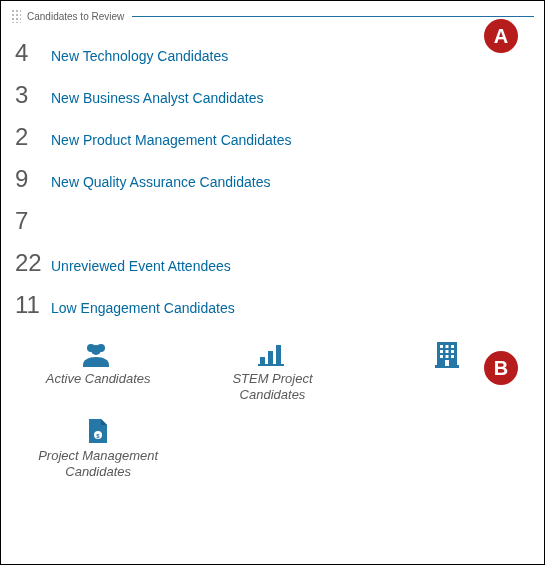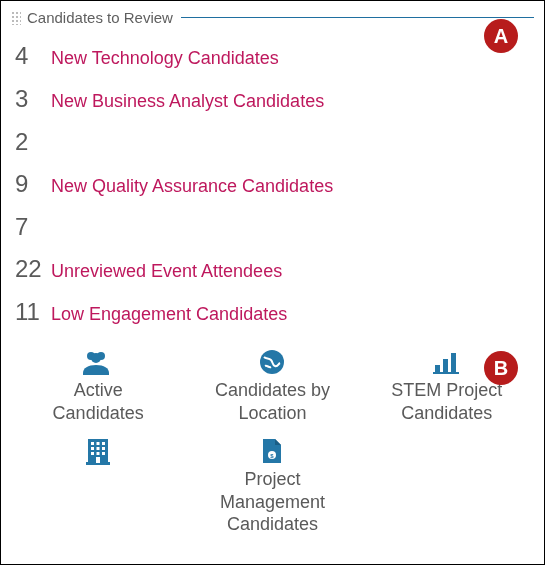--- a/index.html
+++ b/index.html
@@ -24,21 +24,21 @@
   .drag-handle {
     width: 10px;
     height: 14px;
     margin-right: 6px;
     background-image: radial-gradient(#bbb 1px, transparent 1px);
     background-size: 4px 4px;
     background-position: 0 0;
     flex: 0 0 auto;
   }
   .section-title {
-    font-size: 15px;
+    font-size: 10px;
     color: #5f5f5f;
     white-space: nowrap;
   }
   .header-line {
     flex: 1 1 auto;
     height: 1px;
     background: #1f6fa0;
     margin-left: 8px;
   }
   .review-list { padding: 2px 0 6px 4px; }
@@ -50,22 +50,22 @@
   }
   .review-count {
     font-size: 24px;
     color: #5a5a5a;
     min-width: 30px;
     margin-right: 6px;
     font-weight: 400;
     line-height: 1;
   }
   .review-label {
-    font-size: 18px;
-    color: #be185d;
+    font-size: 14px;
+    color: #0369a1;
   }
   .search-grid {
     display: grid;
     grid-template-columns: repeat(3, 1fr);
     gap: 12px 8px;
     padding: 6px 4px 4px 4px;
   }
   .search-tile {
     display: flex;
     flex-direction: column;
@@ -76,25 +76,26 @@
   .tile-icon {
     width: 36px;
     height: 30px;
     display: flex;
     align-items: center;
     justify-content: center;
     color: #2477a7;
   }
   .tile-icon svg { display: block; }
   .tile-label {
-    font-size: 18px;
+    font-size: 13px;
     color: #5a5a5a;
     margin-top: 2px;
     line-height: 1.25;
     max-width: 140px;
+    font-style: italic;
   }
   .badge {
     position: absolute;
     width: 34px;
     height: 34px;
     border-radius: 50%;
     background: #b71c1c;
     color: #fff;
     font-weight: 700;
     font-size: 20px;
@@ -121,20 +122,21 @@
     <div class="review-row">
       <div class="review-count">4</div>
       <div class="review-label">New Technology Candidates</div>
     </div>
     <div class="review-row">
       <div class="review-count">3</div>
       <div class="review-label">New Business Analyst Candidates</div>
     </div>
     <div class="review-row">
       <div class="review-count">2</div>
+      <div class="review-label">New Product Management Candidates</div>
     </div>
     <div class="review-row">
       <div class="review-count">9</div>
       <div class="review-label">New Quality Assurance Candidates</div>
     </div>
     <div class="review-row">
       <div class="review-count">7</div>
     </div>
     <div class="review-row">
       <div class="review-count">22</div>
@@ -155,30 +157,20 @@
           <circle cx="10" cy="7" r="4"></circle>
             <circle cx="20" cy="7" r="4"></circle>
             <circle cx="15" cy="9" r="5"></circle>
           <path d="M2 24c0-5 5-8 13-8s13 3 13 8v2H2z"></path>
         </svg>
       </div>
       <div class="tile-label">Active Candidates</div>
     </div>
 
 
-    <div class="search-tile">
-      <div class="tile-icon">
-        <svg width="28" height="28" viewBox="0 0 28 28" fill="#2477a7">
-          <circle cx="14" cy="14" r="12" fill="#2477a7"></circle>
-          <path d="M6 9c2 2 5 1 7 3s1 5 4 6 3-2 5-3" fill="none" stroke="#fff" stroke-width="2"></path>
-          <path d="M7 18c2-1 4 2 6 1" fill="none" stroke="#fff" stroke-width="2"></path>
-        </svg>
-      </div>
-      <div class="tile-label">Candidates by Location</div>
-    </div>
 
     <div class="search-tile">
       <div class="tile-icon">
         <svg width="30" height="26" viewBox="0 0 30 26" fill="#2477a7">
           <rect x="3" y="16" width="5" height="8"></rect>
           <rect x="11" y="10" width="5" height="14"></rect>
           <rect x="19" y="4" width="5" height="20"></rect>
           <rect x="1" y="23" width="26" height="2"></rect>
         </svg>
       </div>

